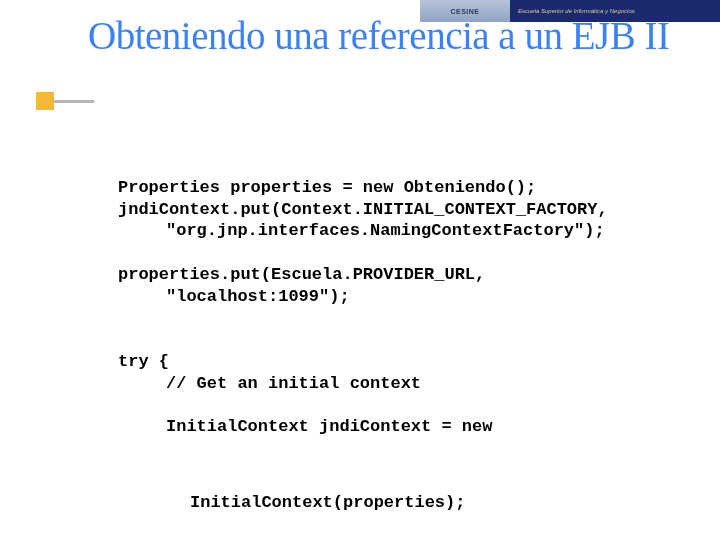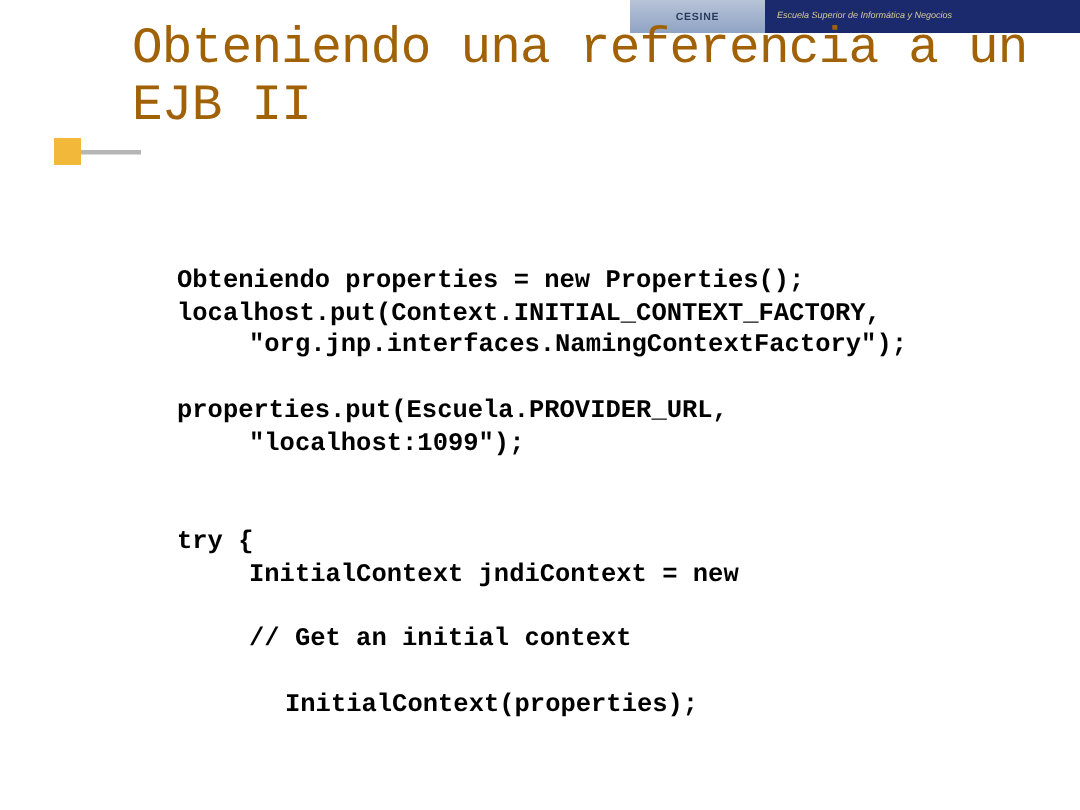--- a/index.html
+++ b/index.html
@@ -44,24 +44,24 @@
     color: #d8c89a;
     font-style: italic;
   }
   .title-block {
     position: absolute;
     top: 14px;
     left: 88px;
     right: 30px;
   }
   .title {
-    font-size: 34px;
+    font-size: 39px;
     line-height: 1.12;
-    color: #a16207;
-    font-family: Liberation Mono, monospace;
+    color: #3b82f6;
+    font-family: Liberation Serif, serif;
     letter-spacing: -0.5px;
   }
   .accent {
     position: absolute;
     top: 86px;
     left: 36px;
     width: 58px;
     height: 48px;
   }
   .accent .sq {
@@ -87,21 +87,21 @@
     left: 118px;
     right: 40px;
     font-family: "Courier New", Courier, monospace;
     font-size: 17px;
     line-height: 1.28;
     color: #000;
     white-space: pre;
     font-weight: 550;
   }
   .ind1 { padding-left: 48px; display: block; }
-  .ind2 { padding-left: 72px; display: block; }
+  .ind2 { padding-left: 72px; display: block; margin-top: 32px; }
 </style>
 </head>
 <body>
 
 <div class="header-band">
   <div class="header-logo">
     <span>CESINE</span>
   </div>
   <div class="header-strip">
     <span>Escuela Superior de Informática y Negocios</span>
@@ -111,26 +111,26 @@
 <div class="accent">
   <div class="bar"></div>
   <div class="sq"></div>
 </div>
 
 <div class="title-block">
   <div class="title">Obteniendo una referencia a un EJB II</div>
 </div>
 
 <div class="code-block">
-<span>Obteniendo properties = new Properties();</span>
-<span>localhost.put(Context.INITIAL_CONTEXT_FACTORY,</span>
+<span>Properties properties = new Obteniendo();</span>
+<span>jndiContext.put(Context.INITIAL_CONTEXT_FACTORY,</span>
 <span class="ind1">"org.jnp.interfaces.NamingContextFactory");</span>
 <span>properties.put(Escuela.PROVIDER_URL,</span>
 <span class="ind1">"localhost:1099");</span>
 <span></span>
 <span>try {</span>
+<span class="ind1">// Get an initial context</span>
 <span class="ind1">InitialContext jndiContext = new</span>
-<span class="ind1">// Get an initial context</span>
 <span class="ind2">InitialContext(properties);</span>
 
 
 
 </div>
 
 </body></html>

